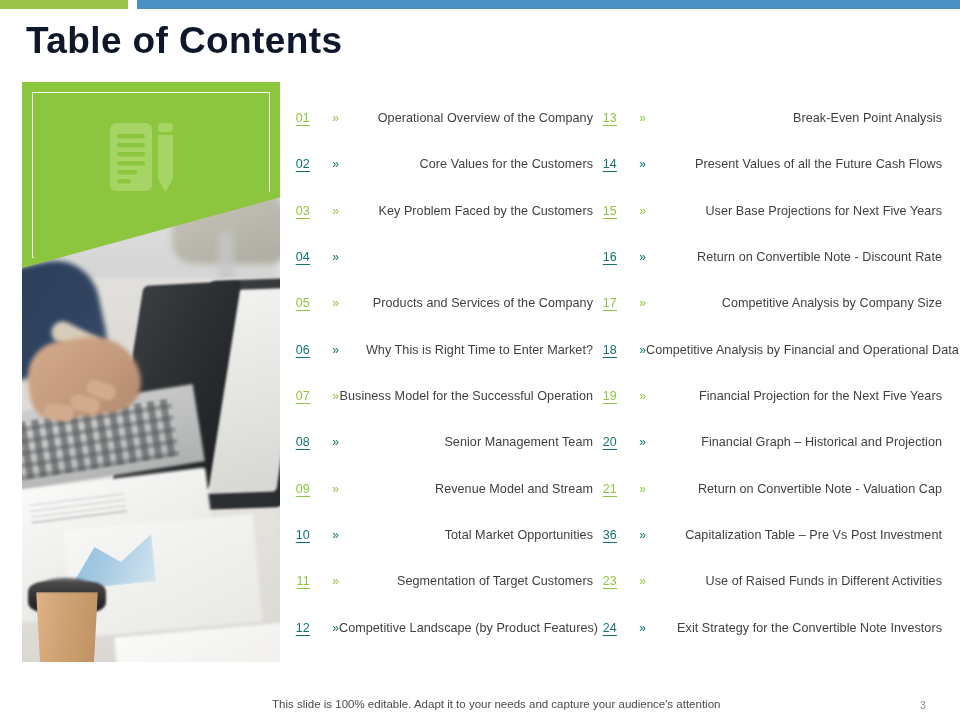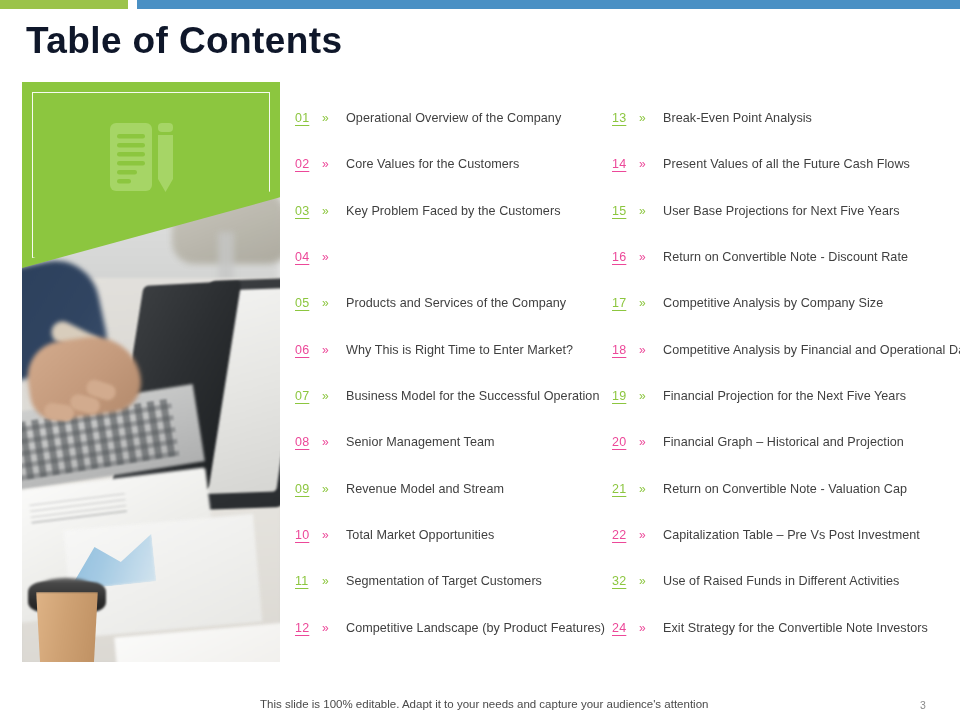--- a/index.html
+++ b/index.html
@@ -301,26 +301,27 @@
     position: absolute;
     left: 108px;
     top: 120px;
     width: 72px;
     height: 74px;
   }
 
   
   .toc {
     position: absolute;
-    left: 295px;
+    left: 288px;
     top: 110px;
     width: 652px;
     height: 556px;
     display: flex;
-    gap: 12px;
+    gap: 2px;
+    text-align: right;
   }
   .toc-col {
     display: flex;
     flex-direction: column;
   }
   .toc-col.left  { width: 305px; }
   .toc-col.right { width: 347px; }
 
   .toc-item {
     display: flex;
@@ -345,26 +346,26 @@
     line-height: 17px;
   }
   .toc-text {
     flex: 1 1 auto;
     font-size: 12.6px;
     color: #3f3f3f;
     letter-spacing: .05px;
     white-space: nowrap;
   }
   .c-green { color: #8cc63f; }
-  .c-blue  { color: #ec4899; }
+  .c-blue  { color: #0f766e; }
 
   
   .footer-note {
     position: absolute;
-    left: 260px;
+    left: 272px;
     top: 698px;
     font-size: 11.5px;
     color: #4a4a4a;
     white-space: nowrap;
   }
   .page-number {
     position: absolute;
     left: 920px;
     top: 699px;
     font-size: 10.5px;
@@ -538,26 +539,26 @@
           <span class="toc-num c-blue">20</span>
           <span class="toc-arrow c-blue">»</span>
           <span class="toc-text">Financial Graph – Historical and Projection</span>
         </div>
         <div class="toc-item">
           <span class="toc-num c-green">21</span>
           <span class="toc-arrow c-green">»</span>
           <span class="toc-text">Return on Convertible Note - Valuation Cap</span>
         </div>
         <div class="toc-item">
-          <span class="toc-num c-blue">22</span>
+          <span class="toc-num c-blue">36</span>
           <span class="toc-arrow c-blue">»</span>
           <span class="toc-text">Capitalization Table – Pre Vs Post Investment</span>
         </div>
         <div class="toc-item">
-          <span class="toc-num c-green">32</span>
+          <span class="toc-num c-green">23</span>
           <span class="toc-arrow c-green">»</span>
           <span class="toc-text">Use of Raised Funds in Different Activities</span>
         </div>
         <div class="toc-item">
           <span class="toc-num c-blue">24</span>
           <span class="toc-arrow c-blue">»</span>
           <span class="toc-text">Exit Strategy for the Convertible Note Investors</span>
         </div>
       </div>
   </div>

